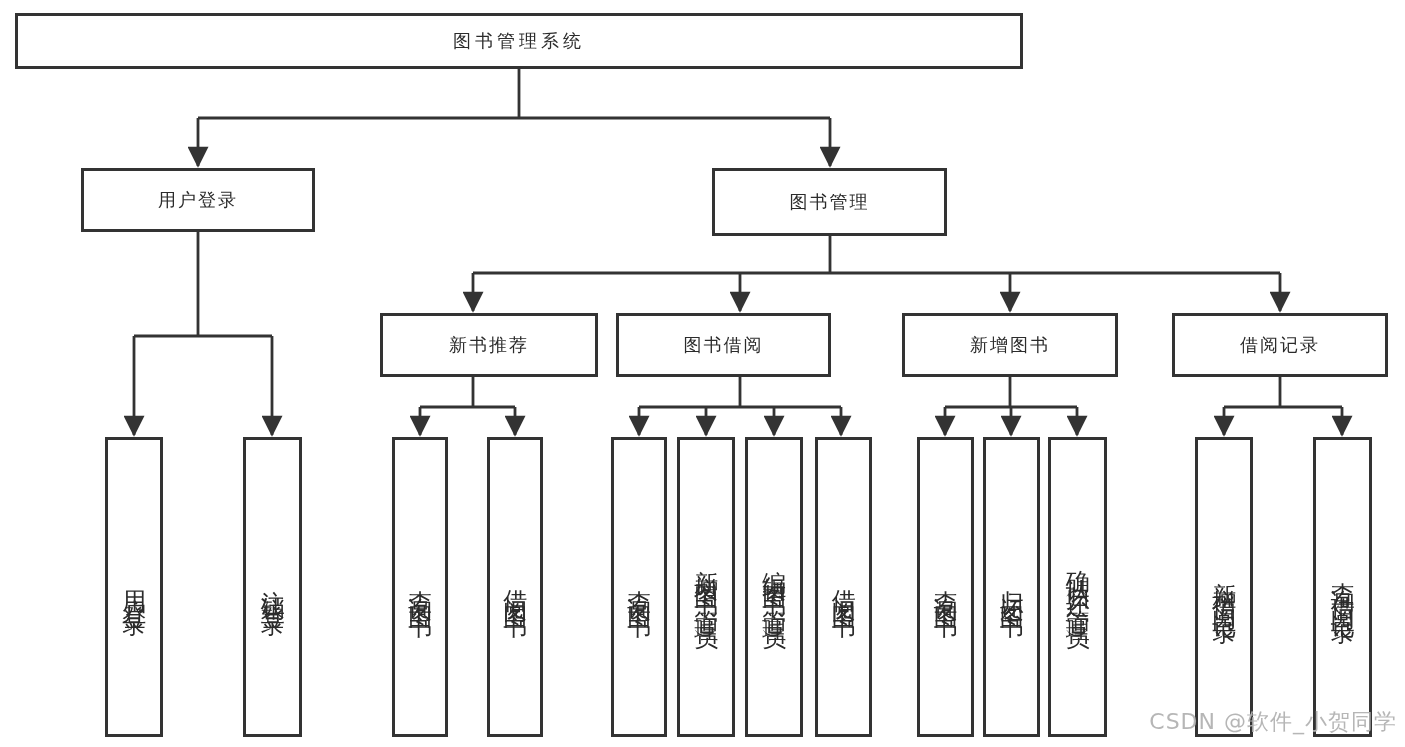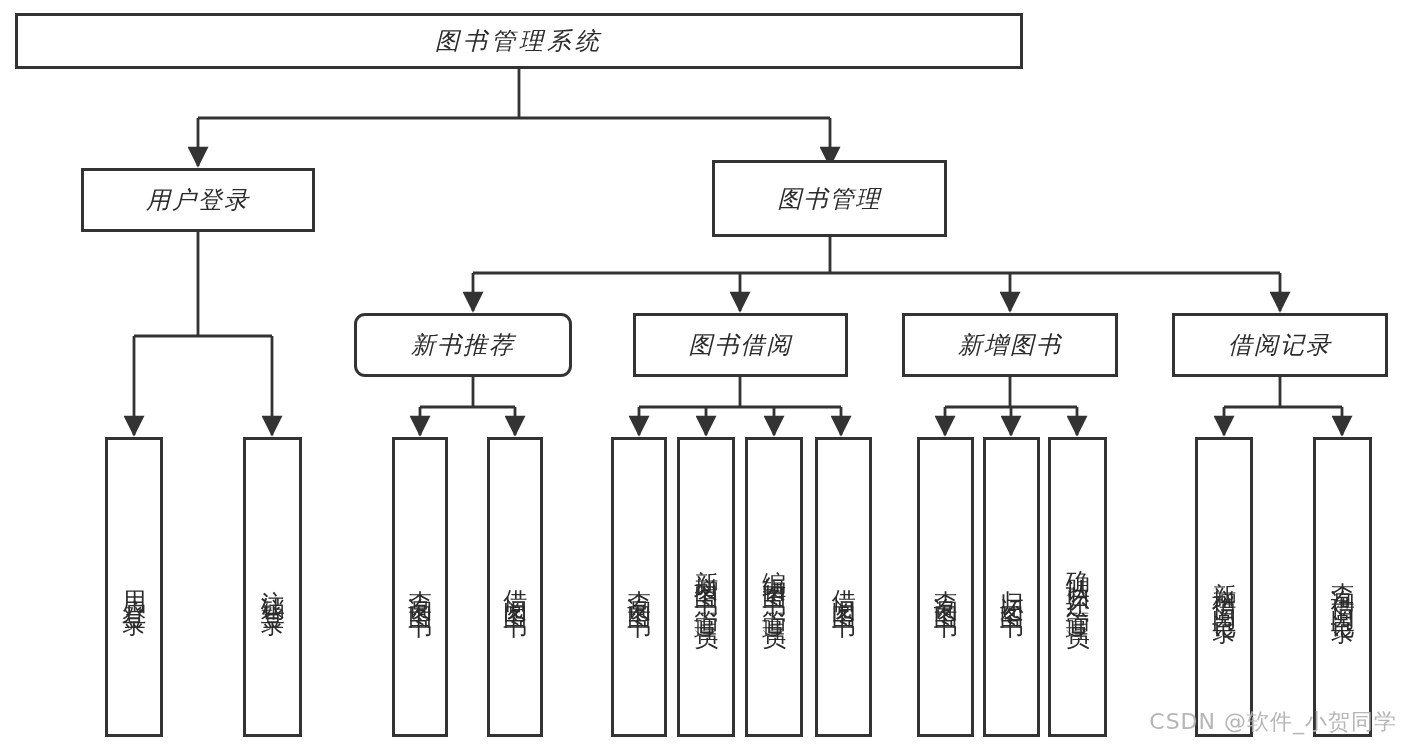--- a/index.html
+++ b/index.html
@@ -22,25 +22,24 @@
   }
   .connectors path{stroke:var(--line);stroke-width:2.8;fill:none;}
   .node{
     position:absolute;
     border:3px solid var(--line);
     background:#ffffff;
     display:flex;align-items:center;justify-content:center;
     box-sizing:border-box;
   }
   .hlabel{
-    font-size:24px;
+    font-size:18px;
     letter-spacing:2px;
     white-space:nowrap;
     color:var(--text);
-    font-style:italic;
   }
   .root-label{letter-spacing:4px;}
   .leaf{
     border-width:3px;
   }
   .vlabel{
     writing-mode:vertical-rl;
     text-orientation:mixed;
     font-size:24px;
     letter-spacing:8px;
@@ -117,28 +116,28 @@
     </g>
   </svg>
 
   <div class="node" style="left:15px;top:13px;width:1008px;height:56px;">
     <span class="hlabel root-label">图书管理系统</span>
   </div>
 
   <div class="node" style="left:81px;top:168px;width:234px;height:64px;">
     <span class="hlabel">用户登录</span>
   </div>
-  <div class="node" style="left:712px;top:160px;width:235px;height:77px;">
+  <div class="node" style="left:712px;top:168px;width:235px;height:68px;">
     <span class="hlabel">图书管理</span>
   </div>
 
-  <div class="node" style="left:354px;top:313px;width:218px;height:64px;border-radius:11px;">
+  <div class="node" style="left:380px;top:313px;width:218px;height:64px;">
     <span class="hlabel">新书推荐</span>
   </div>
-  <div class="node" style="left:633px;top:313px;width:215px;height:64px;">
+  <div class="node" style="left:616px;top:313px;width:215px;height:64px;">
     <span class="hlabel">图书借阅</span>
   </div>
   <div class="node" style="left:902px;top:313px;width:216px;height:64px;">
     <span class="hlabel">新增图书</span>
   </div>
   <div class="node" style="left:1172px;top:313px;width:216px;height:64px;">
     <span class="hlabel">借阅记录</span>
   </div>
 
   <div class="node leaf" style="left:105px;top:437px;width:58px;height:300px;">

